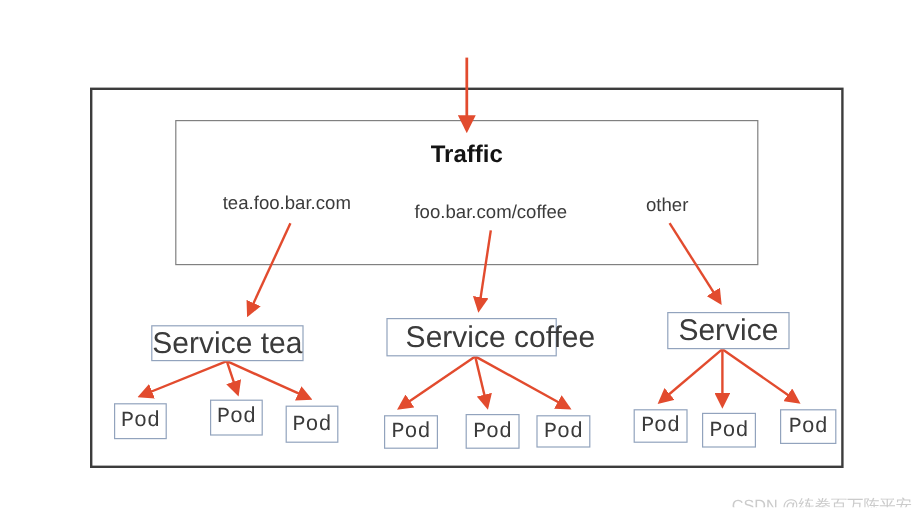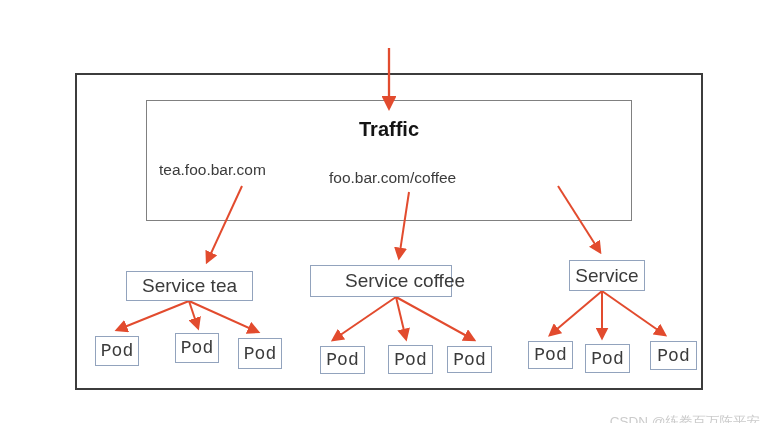--- a/index.html
+++ b/index.html
@@ -40,38 +40,38 @@
     box-sizing:border-box;
     background:#fff;
   }
   #ingress-title{
     left:146px;top:118px;width:486px;
     text-align:center;
     font-size:20px;font-weight:bold;color:#141414;
   }
   .rule-label{
     font-size:15.5px;color:var(--color-text,#3b3b3b);
-    text-align:left;white-space:nowrap;
+    text-align:center;white-space:nowrap;
   }
   #rule-tea{left:159px;top:161px;width:160px;}
   #rule-coffee{left:329px;top:169px;width:160px;}
   #rule-other{left:516px;top:163px;width:80px;}
   .node{
     display:flex;align-items:center;justify-content:center;
     border:1.5px solid var(--color-node_border,#92a3bd);
     box-sizing:border-box;
     background:#fff;
     color:var(--color-text,#3b3b3b);
     white-space:nowrap;
     z-index:2;
   }
-  .service{font-size:19px;}
+  .service{font-size:25px;}
   #service-tea{left:126px;top:271px;width:127px;height:30px;}
-  #service-coffee{left:310px;top:265px;width:142px;height:32px;padding-left:48px;}
-  #service-other{left:569px;top:260px;width:76px;height:31px;}
+  #service-coffee{left:322px;top:265px;width:142px;height:32px;padding-left:48px;}
+  #service-other{left:556px;top:260px;width:102px;height:31px;}
   .pod{font-size:18px;font-family:Liberation Mono, monospace;}
   #pod-1-1{left:95px; top:336px;width:44px;height:30px;}
   #pod-1-2{left:175px;top:333px;width:44px;height:30px;}
   #pod-1-3{left:238px;top:338px;width:44px;height:31px;}
   #pod-2-1{left:320px;top:346px;width:45px;height:28px;}
   #pod-2-2{left:388px;top:345px;width:45px;height:29px;}
   #pod-2-3{left:447px;top:346px;width:45px;height:27px;}
   #pod-3-1{left:528px;top:341px;width:45px;height:28px;}
   #pod-3-2{left:585px;top:344px;width:45px;height:29px;}
   #pod-3-3{left:650px;top:341px;width:47px;height:29px;}
@@ -112,20 +112,21 @@
     <line x1="602" y1="291" x2="665" y2="335" marker-end="url(#ah)"></line>
   </svg>
 
 
   <div id="outer-boundary" class="abs"></div>
 
   <div id="ingress-box" class="abs"></div>
   <div id="ingress-title" class="abs">Traffic</div>
   <div id="rule-tea" class="abs rule-label">tea.foo.bar.com</div>
   <div id="rule-coffee" class="abs rule-label">foo.bar.com/coffee</div>
+  <div id="rule-other" class="abs rule-label">other</div>
 
   <div id="service-tea" class="abs node service">Service tea</div>
   <div id="service-coffee" class="abs node service">Service coffee</div>
   <div id="service-other" class="abs node service">Service</div>
 
   <div id="pod-1-1" class="abs node pod">Pod</div>
   <div id="pod-1-2" class="abs node pod">Pod</div>
   <div id="pod-1-3" class="abs node pod">Pod</div>
   <div id="pod-2-1" class="abs node pod">Pod</div>
   <div id="pod-2-2" class="abs node pod">Pod</div>

